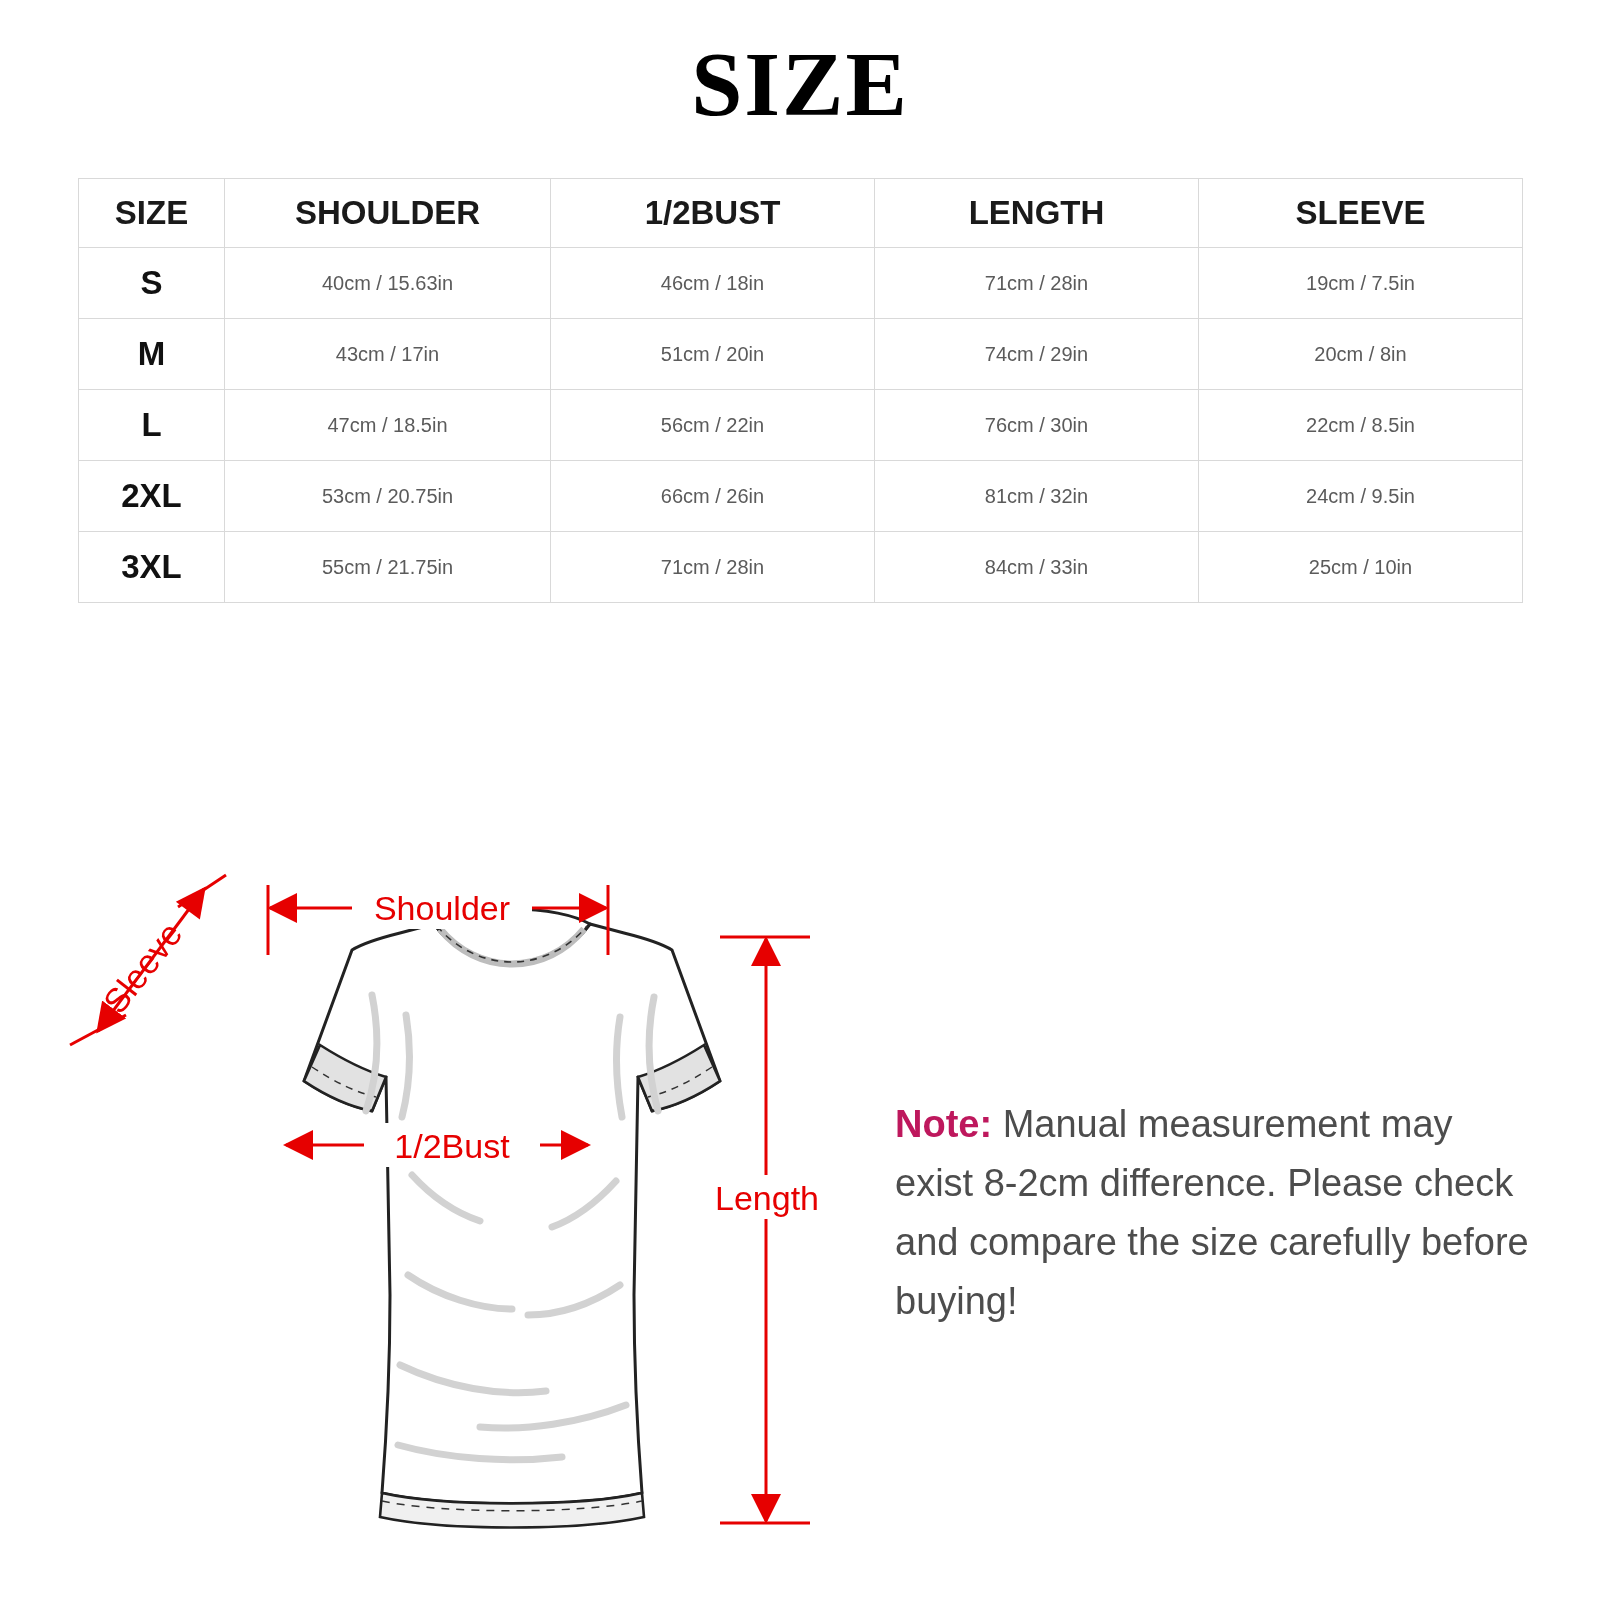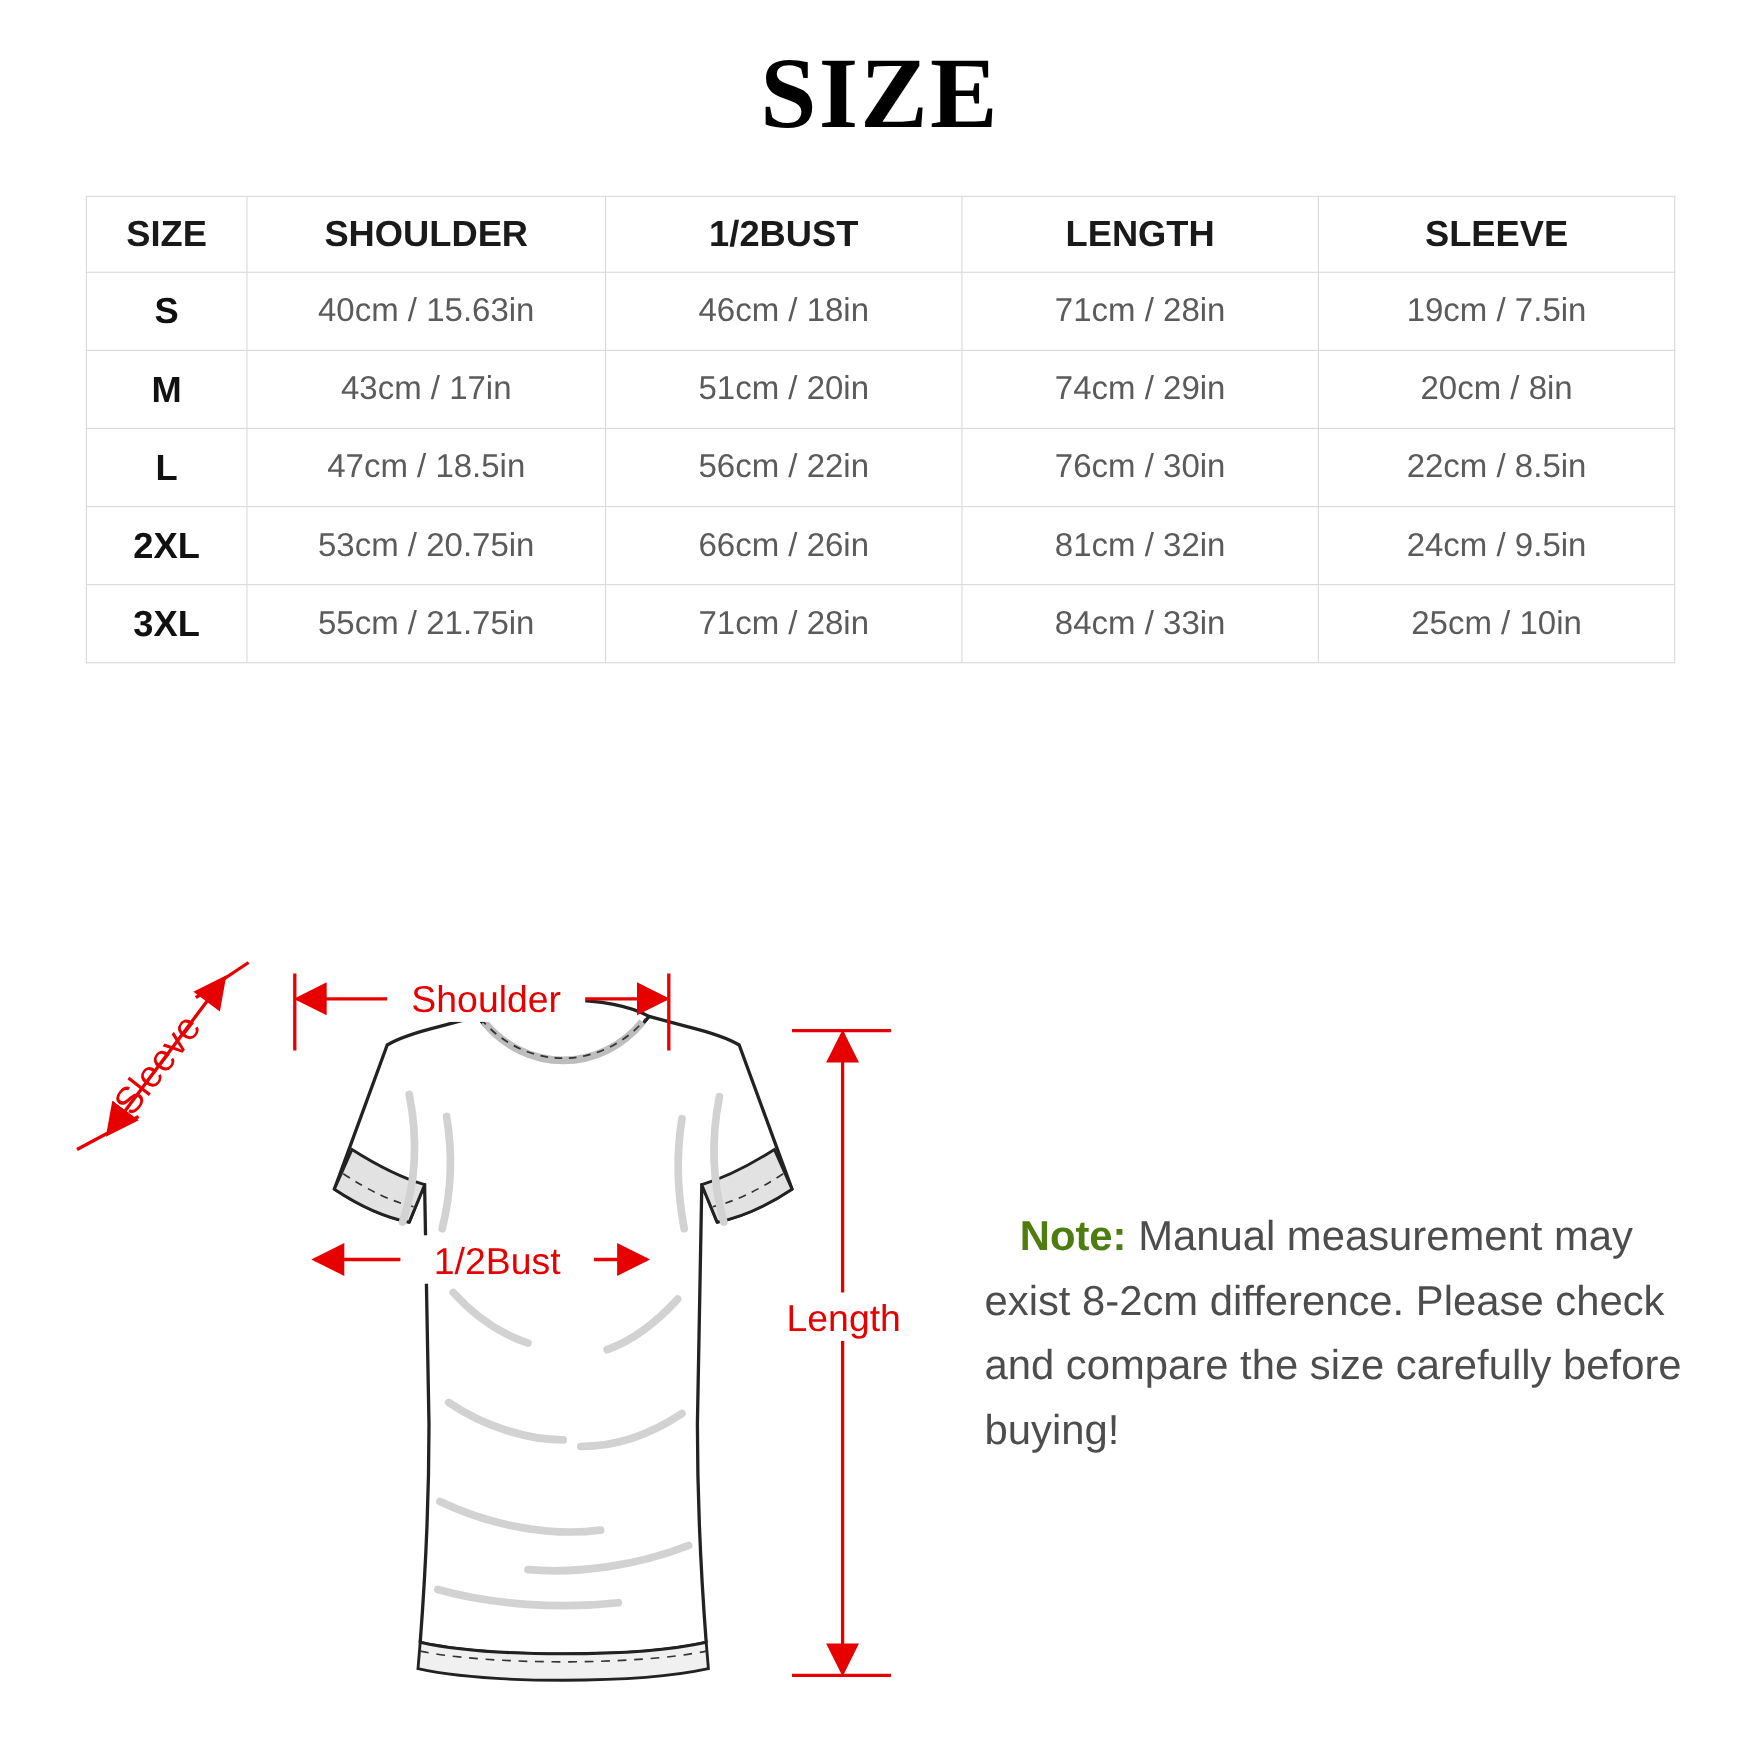--- a/index.html
+++ b/index.html
@@ -46,21 +46,21 @@
     padding: 0;
     height: 70px;
   }
   #size-table thead th {
     font-size: 33px;
     font-weight: 700;
     color: #1a1a1a;
     height: 68px;
   }
   #size-table tbody td {
-    font-size: 30px;
+    font-size: 20px;
     color: #5b5b5b;
     font-weight: 400;
   }
   #size-table tbody td.size-cell {
     font-size: 33px;
     font-weight: 700;
     color: #111111;
   }
   col.c-size { width: 146px; }
   col.c-shoulder { width: 326px; }
@@ -82,23 +82,22 @@
   #note {
     position: absolute;
     top: 1095px;
     left: 895px;
     width: 640px;
     font-size: 38px;
     line-height: 1.55;
     color: #4d4d4d;
   }
   #note b {
-    color: #4d7c0f;
-    font-weight: 700;
-    margin-left: 32px;
+    color: #be185d;
+    font-weight: 700;
   }
 </style>
 </head>
 <body>
 
 <div id="title">SIZE</div>
 
 <table id="size-table">
   <colgroup>
     <col class="c-size">

